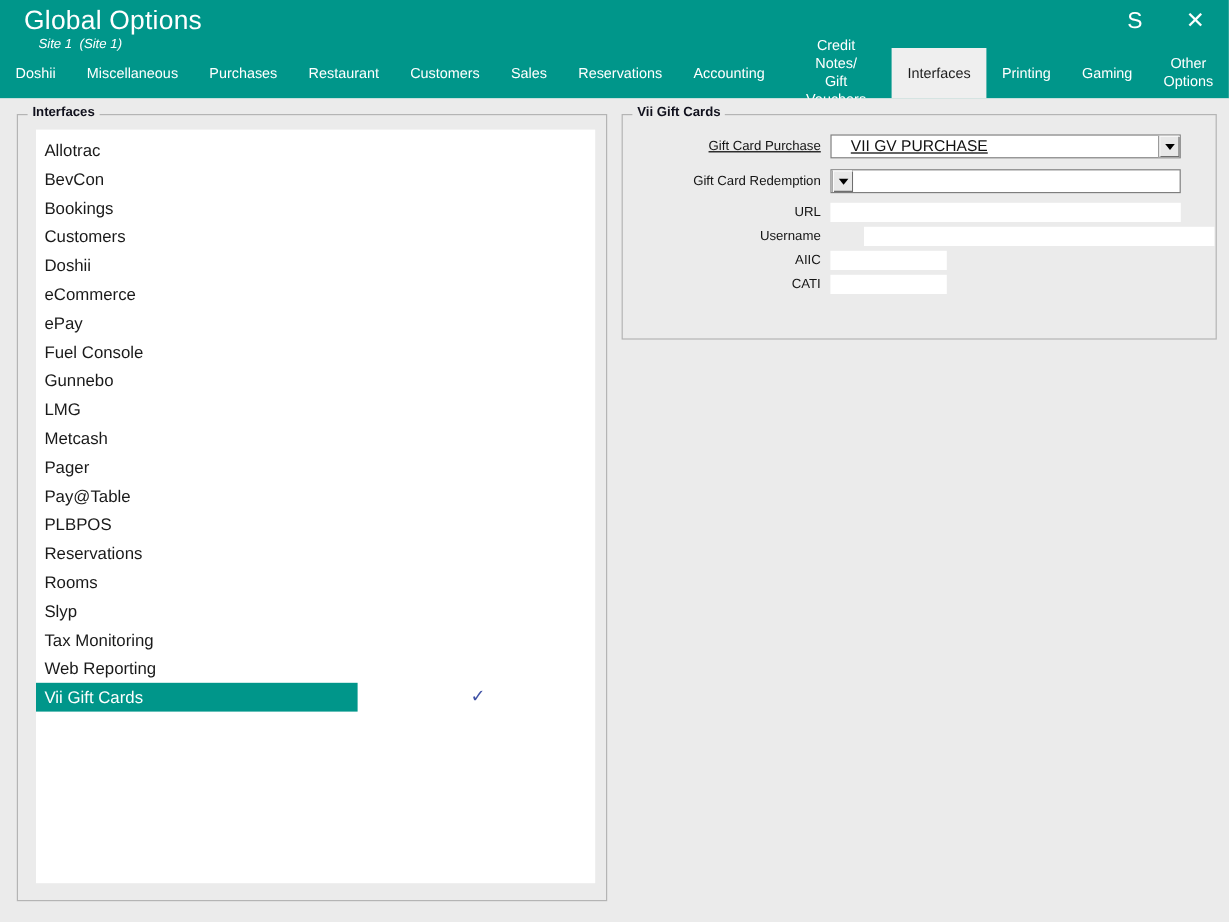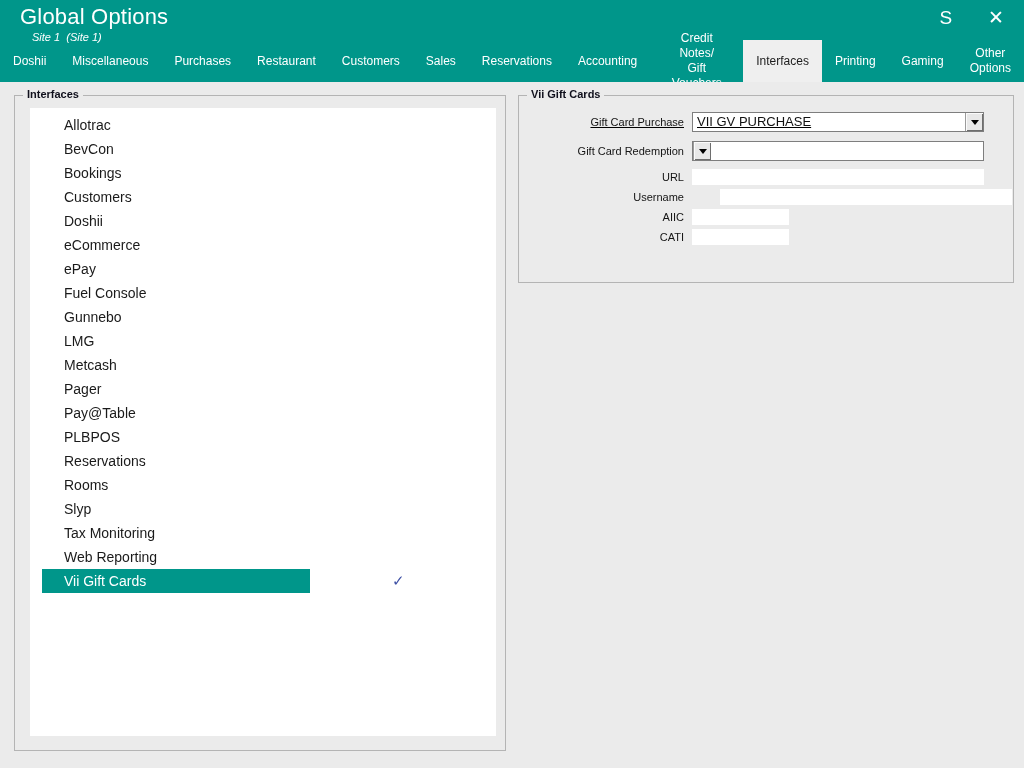--- a/index.html
+++ b/index.html
@@ -21,32 +21,32 @@
   .tab.active{background:#efefef;color:#1c1c1c;}
   
   .content{position:relative;height:686px;background:#ebebeb;}
   .groupbox{position:absolute;border:1px solid #b4b4b4;box-sizing:border-box;}
   .gb-legend{position:absolute;top:-8px;left:8px;background:#ebebeb;padding:0 4px;
              font-size:11px;font-weight:bold;color:#10101c;}
   #gb-interfaces{left:14px;top:13px;width:492px;height:656px;}
   .listbox{position:absolute;left:15px;top:12px;width:466px;height:628px;background:#fff;
            padding-top:5px;box-sizing:border-box;overflow:hidden;}
   .lb-row{position:relative;height:24px;display:flex;align-items:center;font-size:14px;color:#1a1a1a;cursor:pointer;}
-  .lb-cell{width:268px;height:24px;line-height:24px;padding-left:22px;box-sizing:border-box;
-           white-space:nowrap;overflow:hidden;margin-left:12px;}
+  .lb-cell{width:268px;height:24px;line-height:24px;padding-left:7px;box-sizing:border-box;
+           white-space:nowrap;overflow:hidden;}
   .lb-row.selected .lb-cell{background:#00968a;color:#fff;}
   .lb-check{position:absolute;left:362px;top:0;height:24px;line-height:24px;
             color:#3f51a5;font-size:15px;}
   #gb-vii{left:518px;top:13px;width:496px;height:188px;}
   .field-row{position:absolute;left:8px;display:flex;align-items:center;height:20px;}
   .f-label{width:157px;text-align:right;font-size:11px;color:#141414;margin-right:8px;
            flex:none;white-space:nowrap;}
   .combo{flex:none;width:292px;height:20px;background:#fff;border:1px solid #7e7e7e;
          box-sizing:border-box;display:flex;cursor:pointer;}
-  .combo-value{flex:1;font-size:13px;line-height:18px;padding-left:4px;color:#111;
+  .combo-value{flex:1;font-size:13px;line-height:18px;padding-left:16px;color:#111;
                white-space:nowrap;overflow:hidden;}
   .combo-btn{flex:none;width:17px;background:#e8e8e8;display:flex;align-items:center;
              justify-content:center;border-left:1px solid #9b9b9b;
              box-shadow:inset 1px 1px 0 #fbfbfb, inset -1px -1px 0 #6e6e6e;cursor:pointer;}
   .tri{width:0;height:0;border-left:4px solid transparent;border-right:4px solid transparent;
        border-top:5px solid #000;}
   .tinput{border:none;background:#fff;height:16px;font-size:12px;font-family:inherit;
           padding:0 3px;box-sizing:border-box;outline:none;color:#111;}
   .tinput.wide{width:292px;}
   .tinput.narrow{width:97px;}

